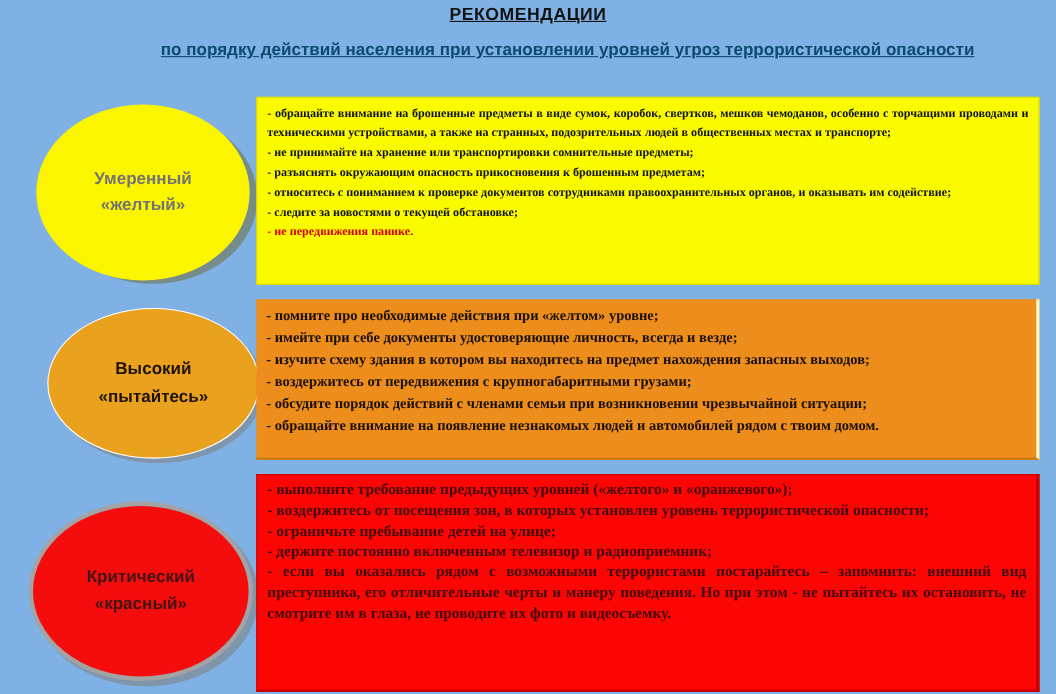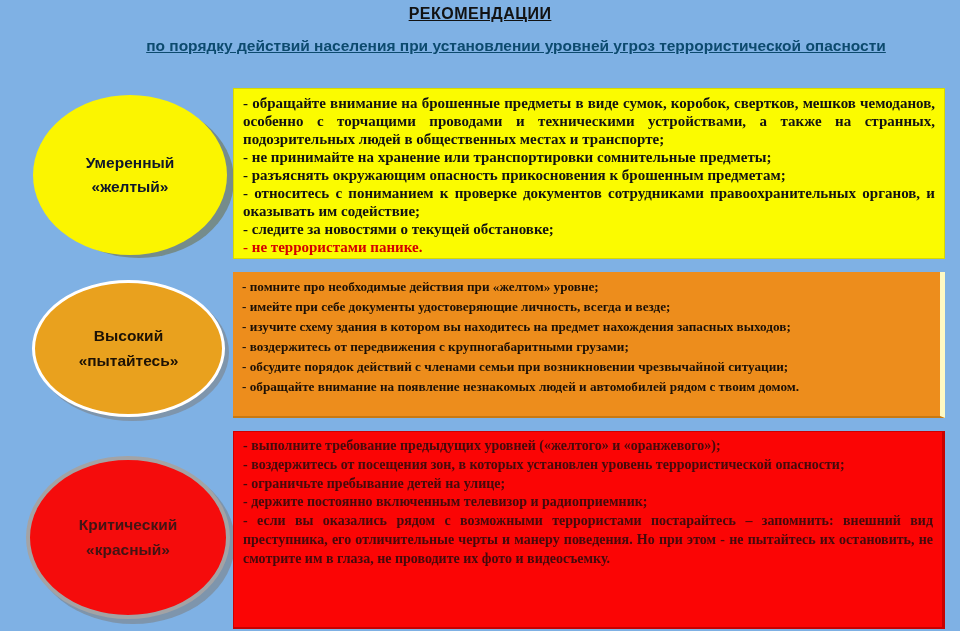--- a/index.html
+++ b/index.html
@@ -30,77 +30,77 @@
     display:flex; align-items:center; justify-content:center;
     text-align:center;
     font-weight:bold; font-size:15.5px; line-height:1.55;
   }
   .oval-label span { display:block; }
   .oval-yellow {
     left:33px; top:95px; width:194px; height:160px;
     box-shadow:9px 5px 0 -2px rgba(110,110,65,0.55);
   }
   .oval-orange {
-    left:32px; top:280px; width:193px; height:137px;
-    border:3px solid #ffffff;
+    left:43px; top:280px; width:193px; height:137px;
+    border:1px solid #ffffff;
     box-shadow:4px 4px 0 0 rgba(125,125,125,0.55);
   }
   .oval-red {
     left:26px; top:456px; width:204px; height:163px;
     border:4px solid #A3A3A5;
     box-shadow:5px 5px 0 0 rgba(125,125,125,0.55);
   }
   .box {
     position:absolute; left:233px; width:712px;
     box-sizing:border-box;
     padding:5px 9px;
     font-family:"Liberation Serif", serif;
     font-weight:bold;
     text-align:justify;
     overflow:hidden;
   }
   .box p { margin:0; }
   .box-yellow {
     top:88px; height:171px;
-    font-size:15px; line-height:18px;
+    font-size:11px; line-height:18px;
     border:1px solid #d8d800;
   }
   .box-orange {
     top:272px; height:146px;
     font-size:13.2px; line-height:20px;
-    border-right:5px solid #fef9c3; border-bottom:2px solid #C87912;
+    border-right:3px solid #fef9c3; border-bottom:2px solid #C87912;
   }
   .box-red {
     top:431px; height:198px;
     font-size:14px; line-height:18.8px;
     border:1px solid #CF0000; border-right:3px solid #C80000; border-bottom:2px solid #C80000;
   }
 </style>
 </head>
 <body>
 
 <div class="poster" style="background-color: rgb(127, 177, 228);">
 
   <div class="title" style="color: rgb(18, 18, 18);">РЕКОМЕНДАЦИИ</div>
 
   <div class="subtitle" style="color: #0c4a6e; margin-left: 36px;">по порядку действий населения при установлении уровней угроз террористической опасности</div>
 
-  <div class="oval oval-yellow" style="background-color: rgb(251, 245, 0); color: #0f172a;">
+  <div class="oval oval-yellow" style="background-color: rgb(251, 245, 0); color: #737373;">
     <div class="oval-label">
       <span>Умеренный</span>
       <span>«желтый»</span>
     </div>
   </div>
   <div class="box box-yellow" style="background-color: rgb(251, 251, 0); color: rgb(18, 18, 18);">
       <p>- обращайте внимание на брошенные предметы в виде сумок, коробок, свертков, мешков чемоданов, особенно с торчащими проводами и техническими устройствами, а также на странных, подозрительных людей в общественных местах и транспорте;</p>
       <p>- не принимайте на хранение или транспортировки сомнительные предметы;</p>
       <p>- разъяснять окружающим опасность прикосновения к брошенным предметам;</p>
       <p>- относитесь с пониманием к проверке документов сотрудниками правоохранительных органов, и оказывать им содействие;</p>
       <p>- следите за новостями о текущей обстановке;</p>
-      <p style="color: rgb(212, 0, 0);">- не террористами панике.</p>
+      <p style="color: rgb(212, 0, 0);">- не передвижения панике.</p>
     </div>
 
   <div class="oval oval-orange" style="background-color: rgb(233, 161, 30); color: rgb(29, 18, 5);">
     <div class="oval-label">
       <span>Высокий</span>
       <span>«пытайтесь»</span>
     </div>
   </div>
   <div class="box box-orange" style="background-color: rgb(237, 141, 28); color: rgb(28, 16, 6);">
       <p>- помните про необходимые действия при «желтом» уровне;</p>

